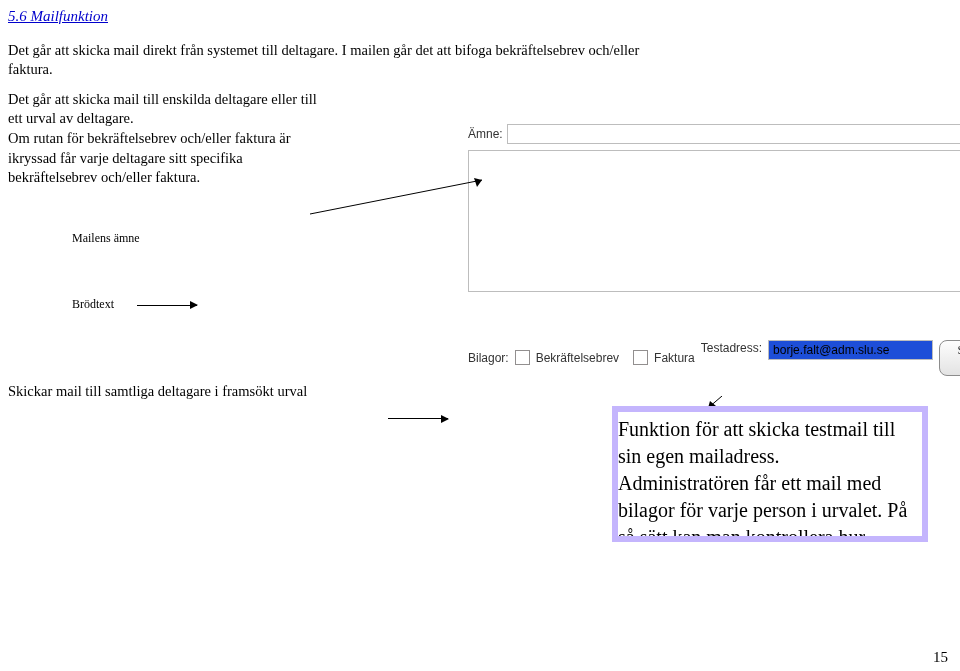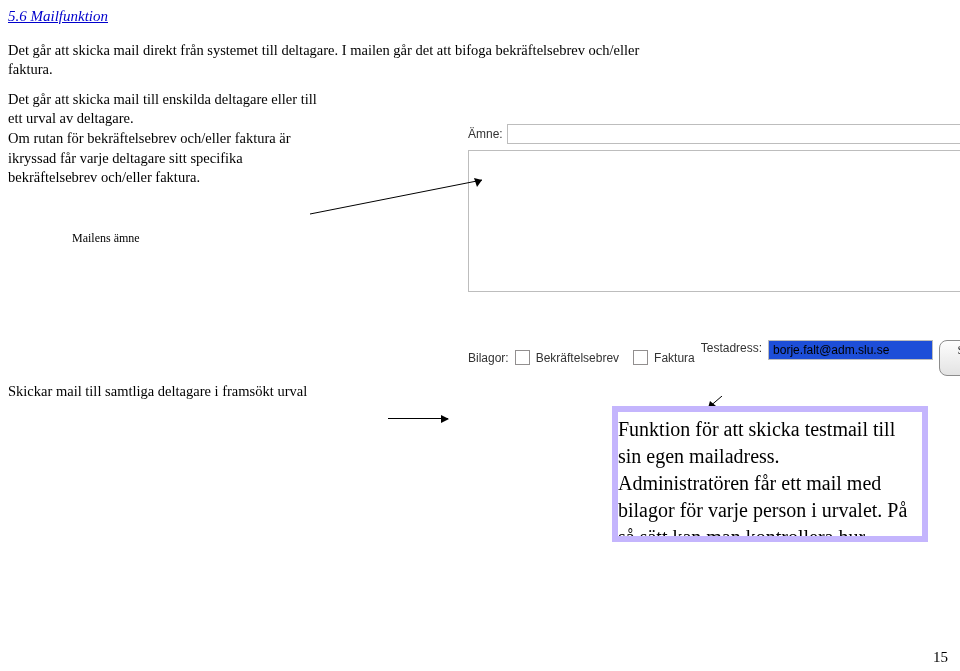--- a/index.html
+++ b/index.html
@@ -203,20 +203,24 @@
 
 <div class="twocol">
   <div class="leftcol">
     <div style="white-space:pre-line; max-width:310px;">Det går att skicka mail till enskilda deltagare eller till ett urval av deltagare.
 Om rutan för bekräftelsebrev och/eller faktura är ikryssad får varje deltagare sitt specifika bekräftelsebrev och/eller faktura.</div>
 
     <div class="label-block row1">
       <span>Mailens ämne</span>
     </div>
 
+    <div class="label-block row2">
+      <span>Brödtext</span>
+      <span class="arrow-line right"></span>
+    </div>
 
   </div>
 
   <div class="rightcol">
     <div class="amne-row">
       <span>Ämne:</span>
       <div class="amne-input"></div>
     </div>
     <div class="bodybox">
       <div class="scroll-hint">

